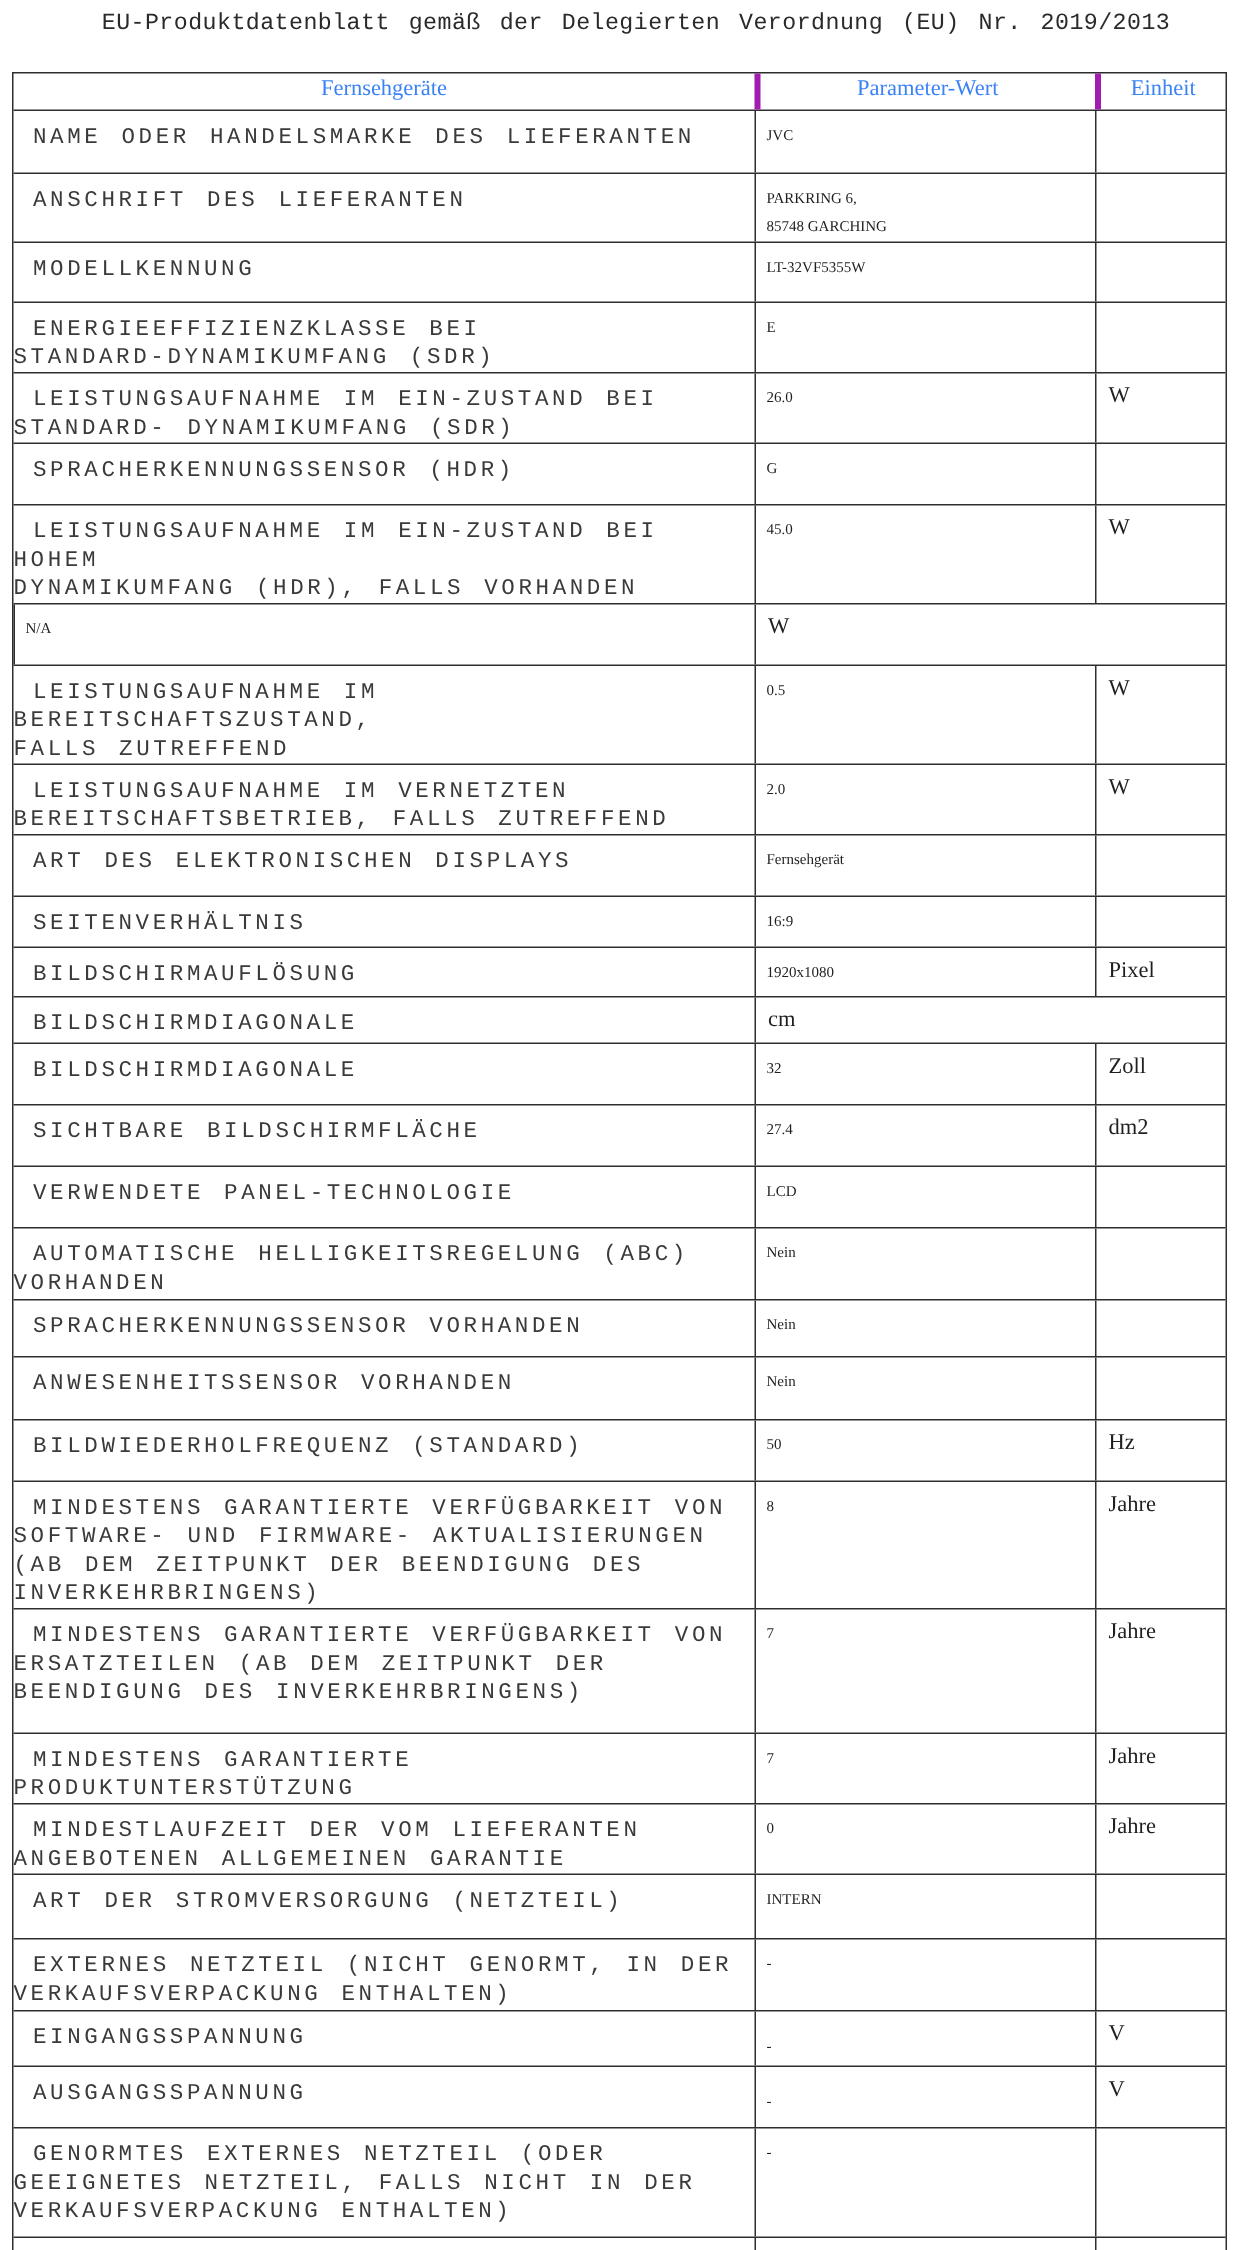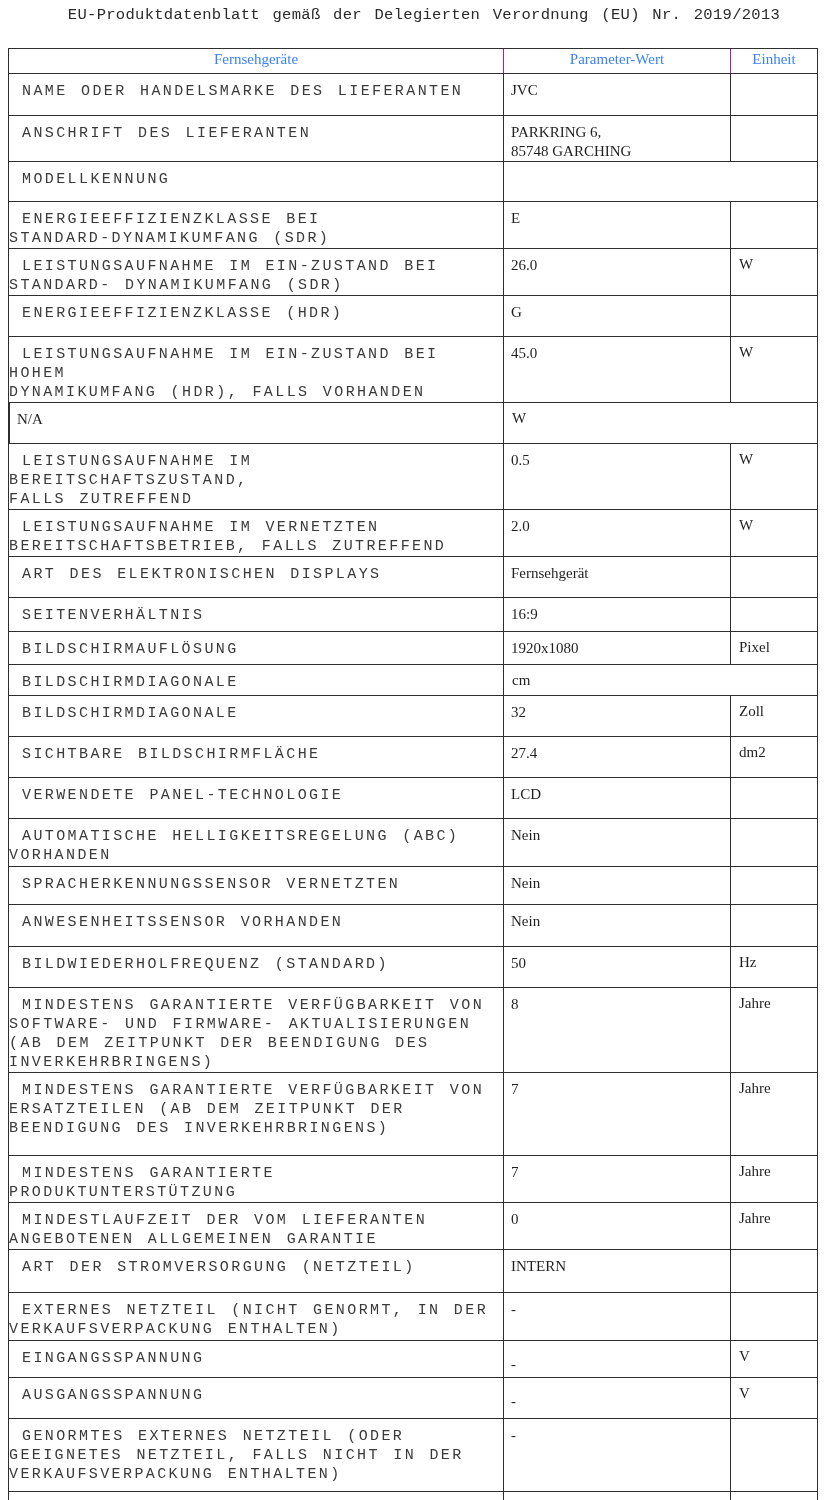--- a/index.html
+++ b/index.html
@@ -18,30 +18,30 @@
     border:1px solid #2e2e2e;background:#fff;
   }
   .thead,.tr{
     display:grid;grid-template-columns:494px 227px 1fr;
   }
   .thead{height:24px;}
   .tr{border-top:1px solid #2e2e2e;}
   .th{
     text-align:center;font-size:15px;padding-top:2px;color:#3b82f6;
   }
-  .th-value,.th-unit{border-left:1px solid #a21caf;font-family:Liberation Serif, serif;}
+  .th-value,.th-unit{border-left:4px solid #a21caf;font-family:Liberation Serif, serif;}
   .td{box-sizing:border-box;}
   .td-label{
     font-family:"Liberation Mono","DejaVu Sans Mono",monospace;
     font-size:15px;line-height:19px;letter-spacing:2.4px;word-spacing:2px;
     color:#3a3a3a;white-space:pre-line;text-indent:13px;
     padding:8px 0 0 0;overflow:hidden;
   }
   .td-value{
-    border-left:1px solid #2e2e2e;font-size:15px;line-height:19px;
+    border-left:1px solid #2e2e2e;font-size:10px;line-height:19px;
     white-space:pre-line;padding:7px 4px 0 7px;color:#1f1f1f;
   }
   .td-unit{
     border-left:1px solid #2e2e2e;font-size:15px;
     padding:7px 0 0 8px;color:#1f1f1f;
   }
   
   #rows .tr:nth-child(1){min-height:41px}
   #rows .tr:nth-child(2){min-height:39px}
   #rows .tr:nth-child(3){min-height:39px}
@@ -98,36 +98,37 @@
           <div class="td td-unit"></div>
         </div>
         <div class="tr">
           <div class="td td-label">ANSCHRIFT DES LIEFERANTEN</div>
           <div class="td td-value">PARKRING 6,
 85748 GARCHING</div>
           <div class="td td-unit"></div>
         </div>
         <div class="tr">
           <div class="td td-label">MODELLKENNUNG</div>
+          <div class="td td-value">LT-32VF5355W</div>
           <div class="td td-unit"></div>
         </div>
         <div class="tr">
           <div class="td td-label">ENERGIEEFFIZIENZKLASSE BEI
 STANDARD-DYNAMIKUMFANG (SDR)</div>
           <div class="td td-value">E</div>
           <div class="td td-unit"></div>
         </div>
         <div class="tr">
           <div class="td td-label">LEISTUNGSAUFNAHME IM EIN-ZUSTAND BEI
 STANDARD- DYNAMIKUMFANG (SDR)</div>
           <div class="td td-value">26.0</div>
           <div class="td td-unit">W</div>
         </div>
         <div class="tr">
-          <div class="td td-label">ENERGIEEFFIZIENZKLASSE (HDR)</div>
+          <div class="td td-label">SPRACHERKENNUNGSSENSOR (HDR)</div>
           <div class="td td-value">G</div>
           <div class="td td-unit"></div>
         </div>
         <div class="tr">
           <div class="td td-label">LEISTUNGSAUFNAHME IM EIN-ZUSTAND BEI HOHEM
 DYNAMIKUMFANG (HDR), FALLS VORHANDEN</div>
           <div class="td td-value">45.0</div>
           <div class="td td-unit">W</div>
         </div>
         <div class="tr">
@@ -180,21 +181,21 @@
           <div class="td td-value">LCD</div>
           <div class="td td-unit"></div>
         </div>
         <div class="tr">
           <div class="td td-label">AUTOMATISCHE HELLIGKEITSREGELUNG (ABC)
 VORHANDEN</div>
           <div class="td td-value">Nein</div>
           <div class="td td-unit"></div>
         </div>
         <div class="tr">
-          <div class="td td-label">SPRACHERKENNUNGSSENSOR VERNETZTEN</div>
+          <div class="td td-label">SPRACHERKENNUNGSSENSOR VORHANDEN</div>
           <div class="td td-value">Nein</div>
           <div class="td td-unit"></div>
         </div>
         <div class="tr">
           <div class="td td-label">ANWESENHEITSSENSOR VORHANDEN</div>
           <div class="td td-value">Nein</div>
           <div class="td td-unit"></div>
         </div>
         <div class="tr">
           <div class="td td-label">BILDWIEDERHOLFREQUENZ (STANDARD)</div>

